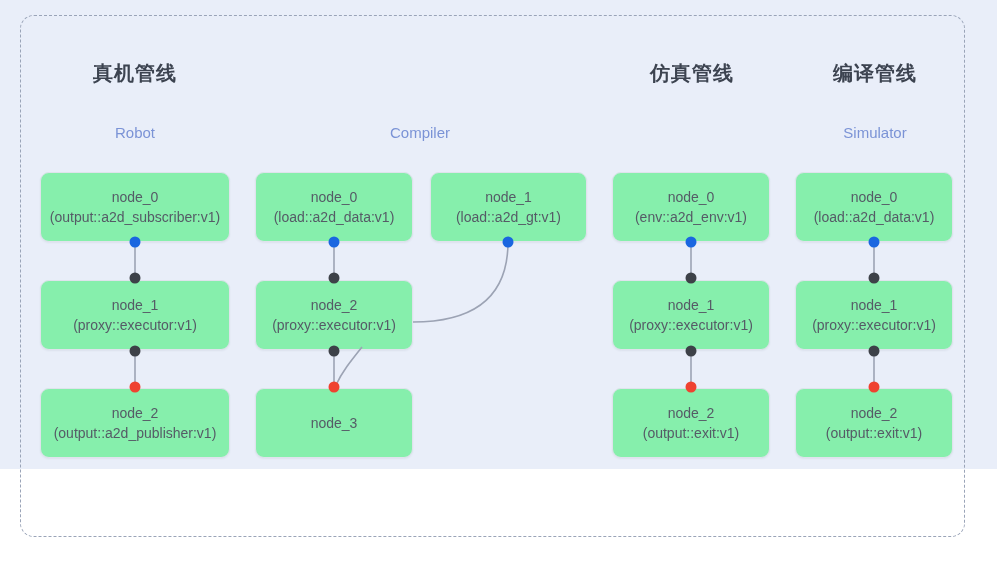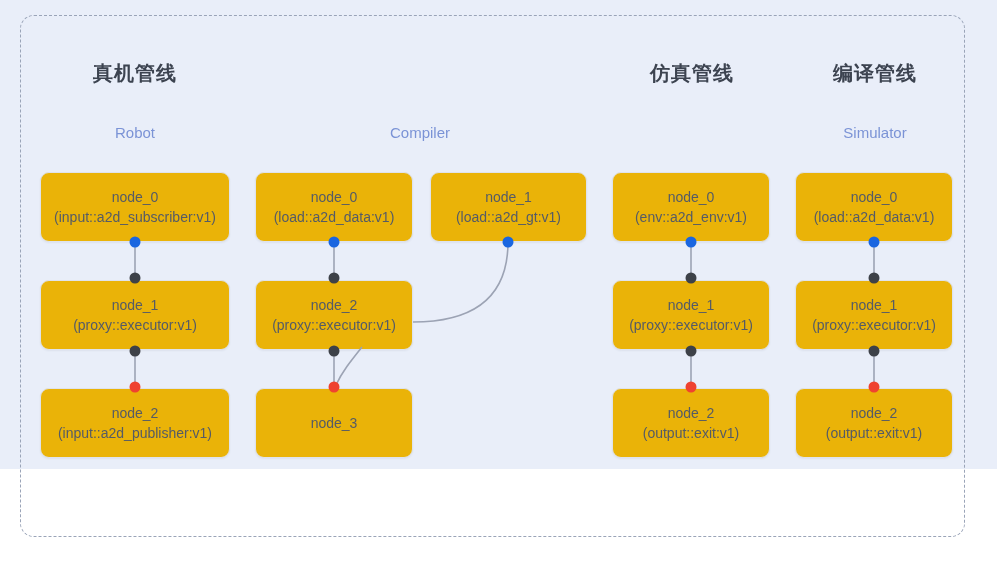--- a/index.html
+++ b/index.html
@@ -36,21 +36,21 @@
   .col-title-en {
     position: absolute;
     font-size: 15px;
     font-weight: normal;
     color: #7b93d6;
     text-align: center;
     white-space: nowrap;
   }
   .node {
     position: absolute;
-    background: #eab308;
+    background: #86efac;
     border: 1px solid #dfe3ec;
     border-radius: 9px;
     box-sizing: border-box;
     display: flex;
     flex-direction: column;
     align-items: center;
     justify-content: center;
     box-shadow: 0 1px 2px rgba(60,70,90,0.07);
   }
   .node .n-name {
@@ -114,29 +114,29 @@
       <line x1="691" y1="242" x2="691" y2="278"></line>
       <line x1="691" y1="351" x2="691" y2="387"></line>
 
       <line x1="874" y1="242" x2="874" y2="278"></line>
       <line x1="874" y1="351" x2="874" y2="387"></line>
     </g>
   </svg>
 
   <div class="node" style="left:40px; top:172px; width:190px; height:70px;">
     <span class="n-name">node_0</span>
-    <span class="n-type">(input::a2d_subscriber:v1)</span>
+    <span class="n-type">(output::a2d_subscriber:v1)</span>
   </div>
   <div class="node" style="left:40px; top:280px; width:190px; height:70px;">
     <span class="n-name">node_1</span>
     <span class="n-type">(proxy::executor:v1)</span>
   </div>
   <div class="node" style="left:40px; top:388px; width:190px; height:70px;">
     <span class="n-name">node_2</span>
-    <span class="n-type">(input::a2d_publisher:v1)</span>
+    <span class="n-type">(output::a2d_publisher:v1)</span>
   </div>
   <div class="port blue" style="left:135px; top:242px;"></div>
   <div class="port black" style="left:135px; top:278px;"></div>
   <div class="port black" style="left:135px; top:351px;"></div>
   <div class="port red" style="left:135px; top:387px;"></div>
 
   <div class="node" style="left:255px; top:172px; width:158px; height:70px;">
     <span class="n-name">node_0</span>
     <span class="n-type">(load::a2d_data:v1)</span>
   </div>

